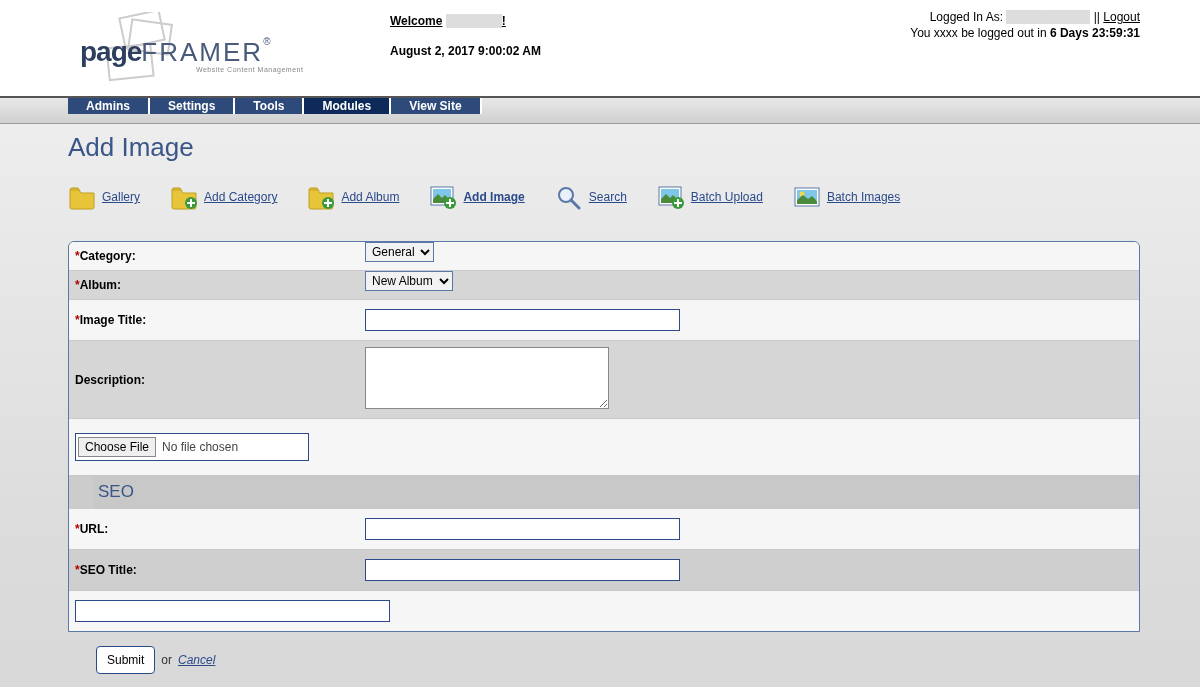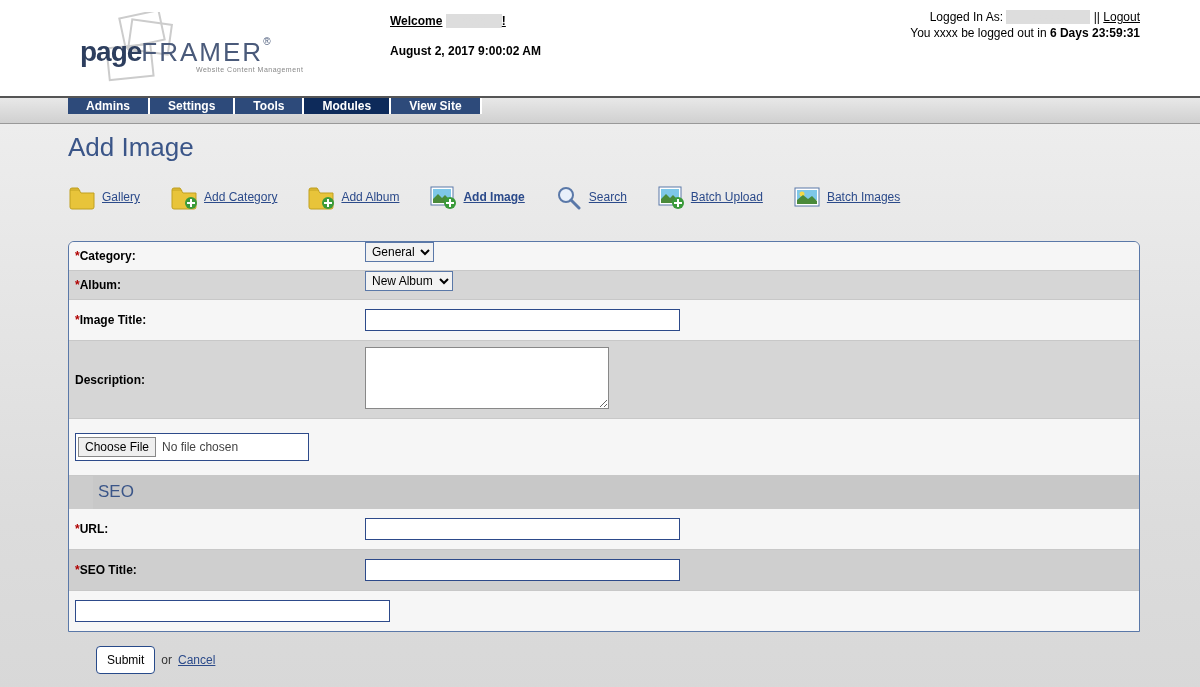--- a/index.html
+++ b/index.html
@@ -48,21 +48,21 @@
 .textarea { width: 244px; height: 62px; border: 1px solid #888; background: #fff; padding: 3px; font-size: 12px; resize: both; }
 .select { border: 1px solid #5a78a8; background: #f2f2f2; font-size: 12px; padding: 1px 2px; height: 20px; }
 .file-wrap { display: inline-flex; align-items: center; border: 1px solid #2d4a8a; background: #fff; height: 28px; padding: 2px; width: 234px; }
 .file-btn { background: #efefef; border: 1px solid #888; padding: 2px 6px; font-size: 12px; cursor: pointer; }
 .file-text { margin-left: 6px; color: #444; font-size: 12px; }
 .hint { font-style: italic; font-weight: normal; font-size: 11px; color: #333; margin-top: 2px; }
 .seo-header { background: #c8c8c8; padding: 6px 5px; font-size: 17px; color: #3a5588; border-bottom: 1px solid #c8c8c8; margin-left: 24px; }
 .actions { margin-top: 14px; display: flex; align-items: center; gap: 6px; padding-left: 28px; }
 .submit-btn { border: 1px solid #274a8a; border-radius: 4px; background: #fff; padding: 6px 10px; font-size: 12px; cursor: pointer; }
 .or { font-size: 12px; color: #333; }
-.cancel { color: #2b4a8a; text-decoration: underline; font-size: 12px; }
+.cancel { color: #2b4a8a; text-decoration: underline; font-size: 12px; font-style: italic; }
 </style>
 </head>
 <body>
 
 <div class="header">
   <div class="logo-area">
     <div class="logo-bg">
       <svg viewBox="0 0 90 72">
         <rect x="22" y="2" width="40" height="30" fill="none" stroke="#ccc" stroke-width="2" transform="rotate(-12 42 17)"></rect>
         <rect x="30" y="10" width="40" height="30" fill="none" stroke="#ccc" stroke-width="2" transform="rotate(8 50 25)"></rect>

